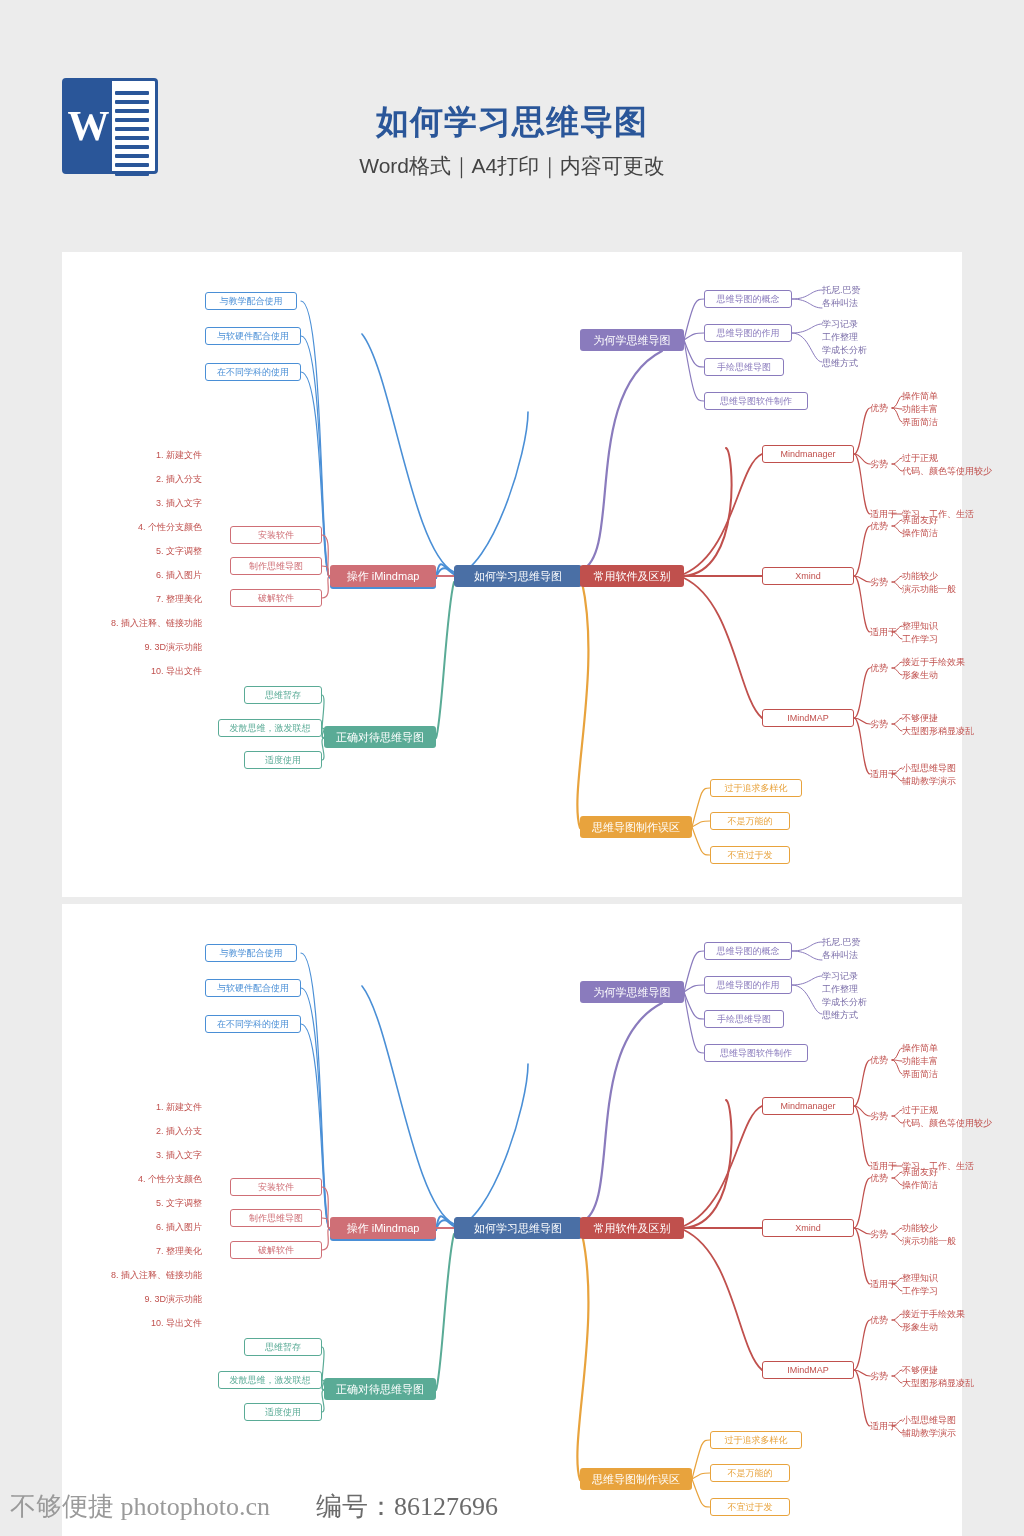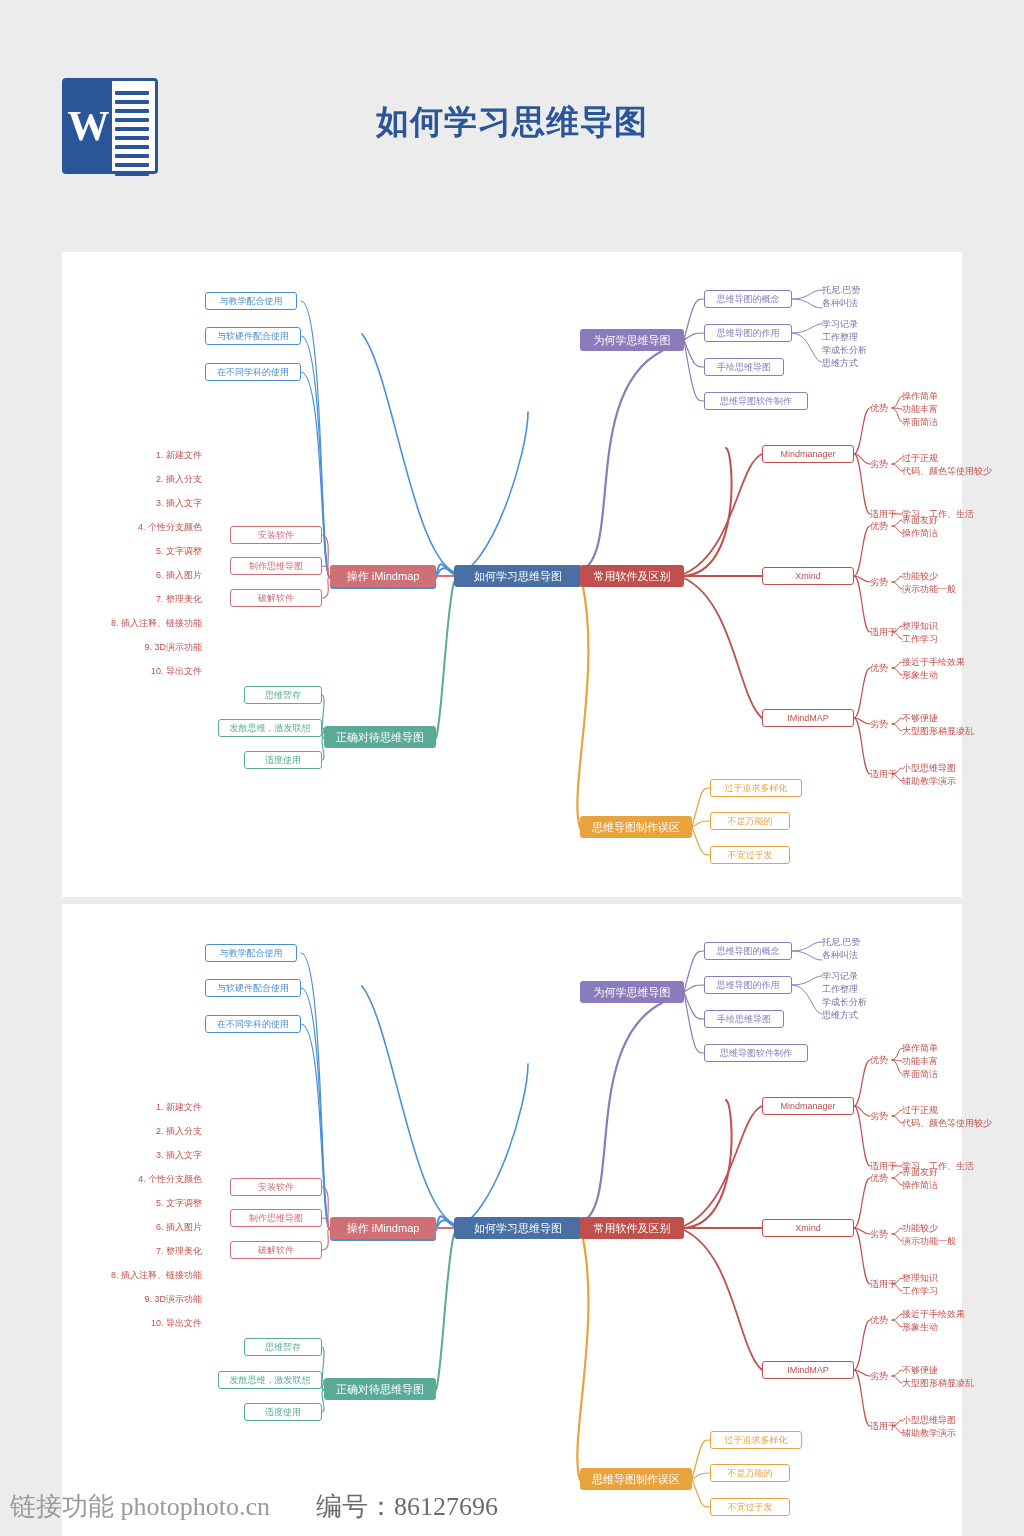--- a/index.html
+++ b/index.html
@@ -58,20 +58,21 @@
         <i></i>
         <i></i>
         <i></i>
         <i></i>
         <i></i>
         <i></i>
         <i></i>
     </div>
   </div>
   <div class="title">如何学习思维导图</div>
+  <div class="subtitle">Word格式｜A4打印｜内容可更改</div>
 </div>
 
 <div class="canvas" id="canvas1">
   <div class="map">
       <svg width="900" height="645">
         <path d="M392,322 C382,318 378,300 374,326" stroke="#4a8fd6" fill="none" stroke-width="2" stroke-linecap="round"></path>
         <path d="M392,324 C430,318 466,200 466,160" stroke="#4a8fd6" fill="none" stroke-width="1.6" stroke-linecap="round"></path>
         <path d="M392,322 C380,310 376,320 374,326" stroke="#4a8fd6" fill="none" stroke-width="2" stroke-linecap="round"></path>
         <path d="M239,49 C262,49 258,326 268,326" stroke="#4a8fd6" fill="none" stroke-width="1.2" stroke-linecap="round"></path>
         <path d="M239,84 C262,84 258,326 268,326" stroke="#4a8fd6" fill="none" stroke-width="1.2" stroke-linecap="round"></path>
@@ -437,17 +438,17 @@
       <div class="node n-sub" style="left: 648px; top: 560px; width: 80px; height: 18px; border-color: rgb(232, 163, 61); color: rgb(232, 163, 61);">
         <span>不是万能的</span>
       </div>
       <div class="node n-sub" style="left: 648px; top: 594px; width: 80px; height: 18px; border-color: rgb(232, 163, 61); color: rgb(232, 163, 61);">
         <span>不宜过于发</span>
       </div>
     </div>
 </div>
 
 <div class="watermark">
-  <span>链接功能 photophoto.cn</span>
+  <span>不够便捷 photophoto.cn</span>
 </div>
 <div class="wm-num">
   <span>编号：</span><span>86127696</span>
 </div>
 
 </body></html>

